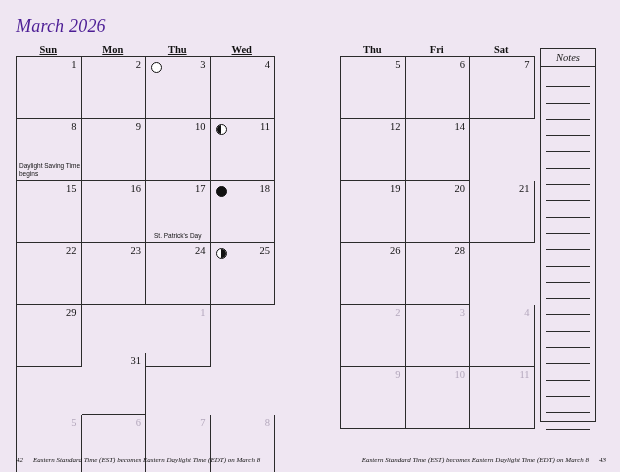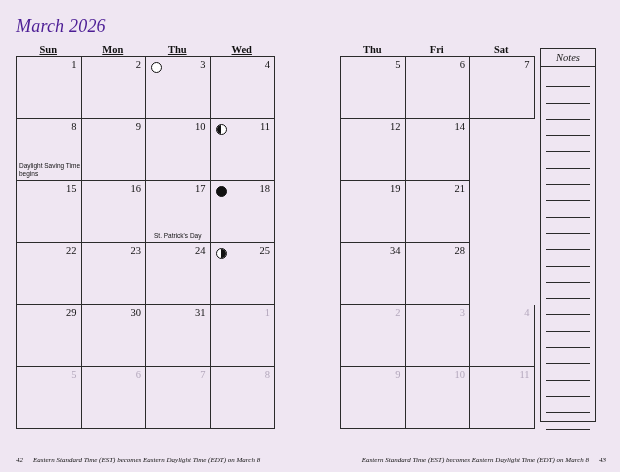--- a/index.html
+++ b/index.html
@@ -237,24 +237,21 @@
           </div>
           <div class="cell" style="width: 64.5px;">
             <div class="moon first"></div>
             <div class="daynum">25</div>
           </div>
         </div>
         <div class="week">
           <div class="cell" style="width: 64.5px;">
             <div class="daynum">29</div>
           </div>
-          <div class="cell" style="width: 64.5px;">
-            <div class="daynum">30</div>
-          </div>
-          <div class="cell" style="width: 64.5px;">
+          <div class="cell" style="width: 64.5px; margin-top: 48px;">
             <div class="daynum">31</div>
           </div>
           <div class="cell" style="width: 64.5px;">
             <div class="daynum muted">1</div>
           </div>
         </div>
         <div class="week">
           <div class="cell" style="width: 64.5px;">
             <div class="daynum muted">5</div>
           </div>
@@ -295,26 +292,29 @@
           </div>
           <div class="cell" style="width: 64.5px;">
             <div class="daynum">14</div>
           </div>
         </div>
         <div class="week">
           <div class="cell" style="width: 64.5px;">
             <div class="daynum">19</div>
           </div>
           <div class="cell" style="width: 64.5px;">
+            <div class="daynum">20</div>
+          </div>
+          <div class="cell" style="width: 64.5px;">
             <div class="daynum">21</div>
           </div>
         </div>
         <div class="week">
           <div class="cell" style="width: 64.5px;">
-            <div class="daynum">34</div>
+            <div class="daynum">26</div>
           </div>
           <div class="cell" style="width: 64.5px; text-align: center;">
             <div class="daynum">28</div>
           </div>
         </div>
         <div class="week">
           <div class="cell" style="width: 64.5px;">
             <div class="daynum muted">2</div>
           </div>
           <div class="cell" style="width: 64.5px;">

